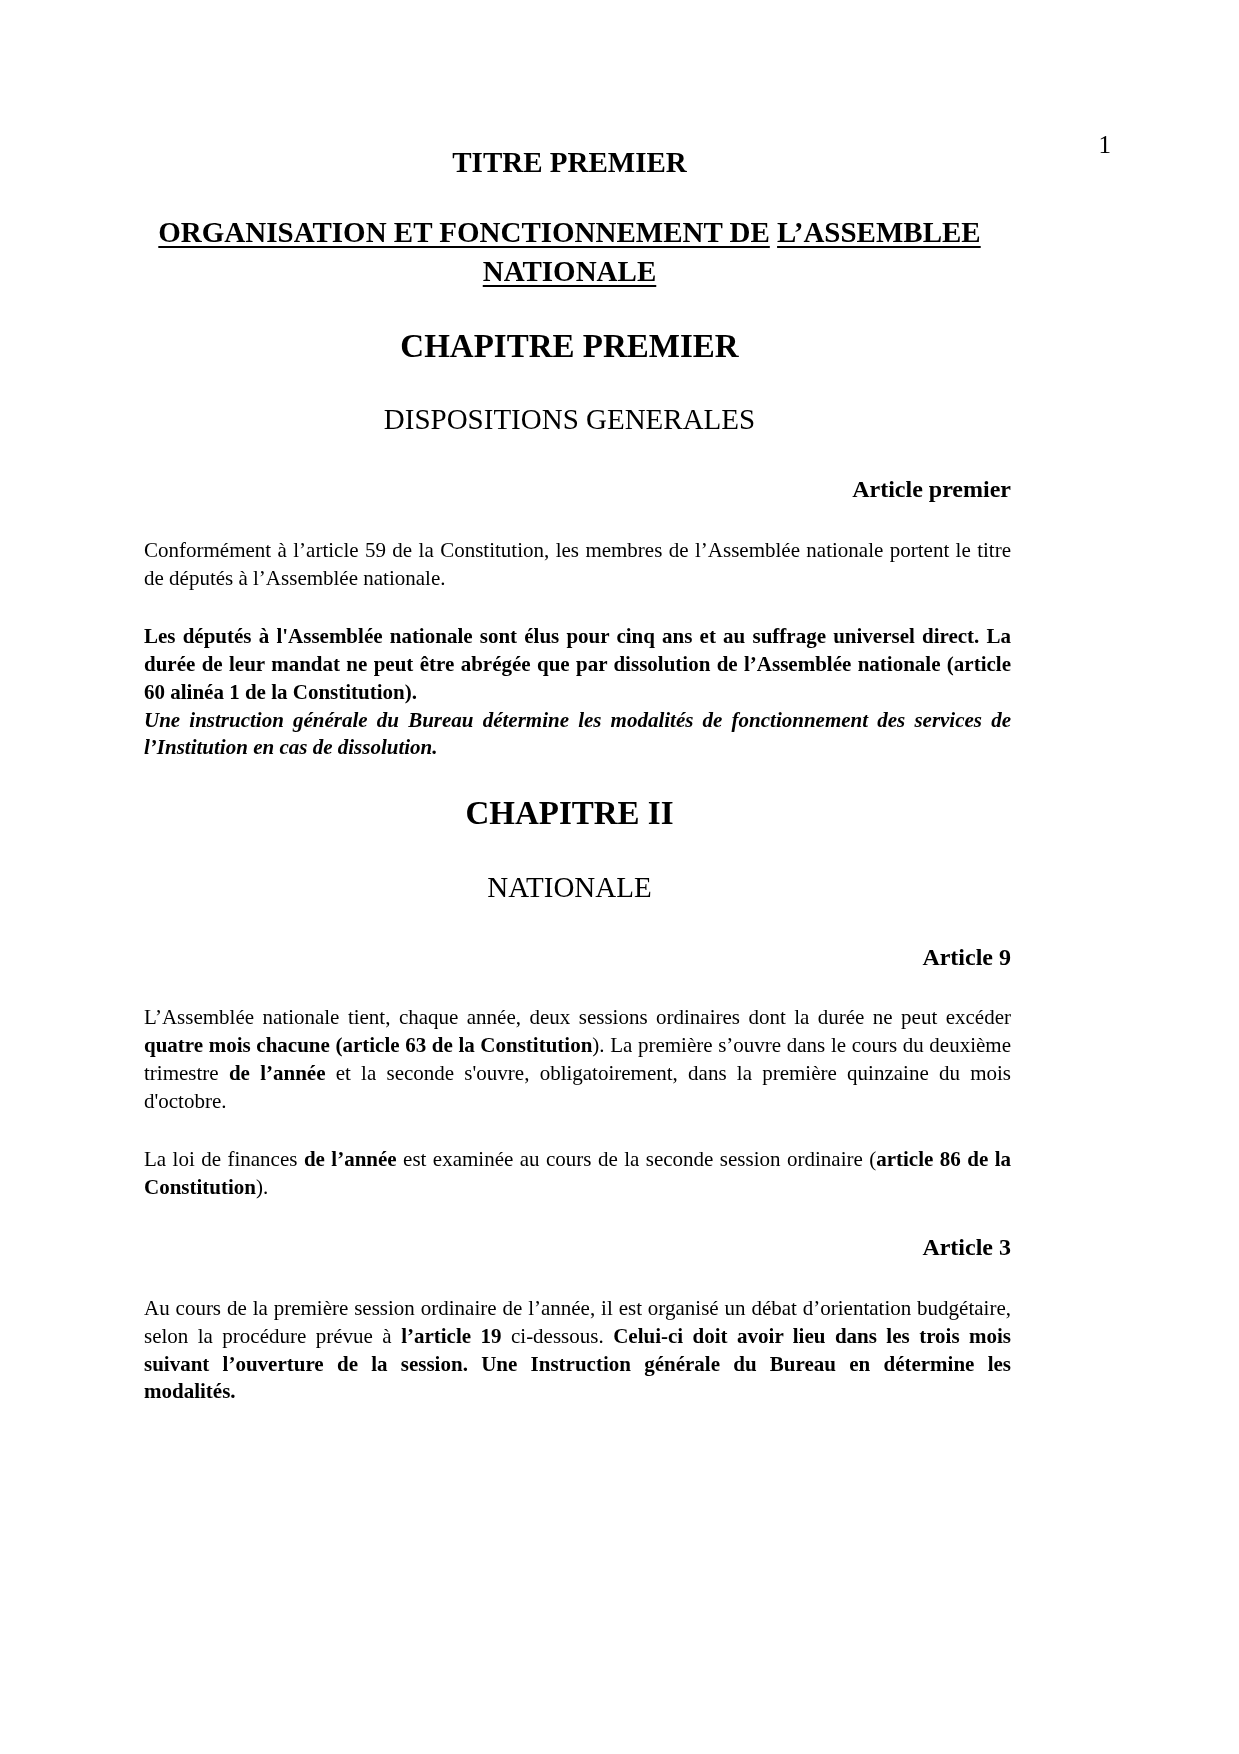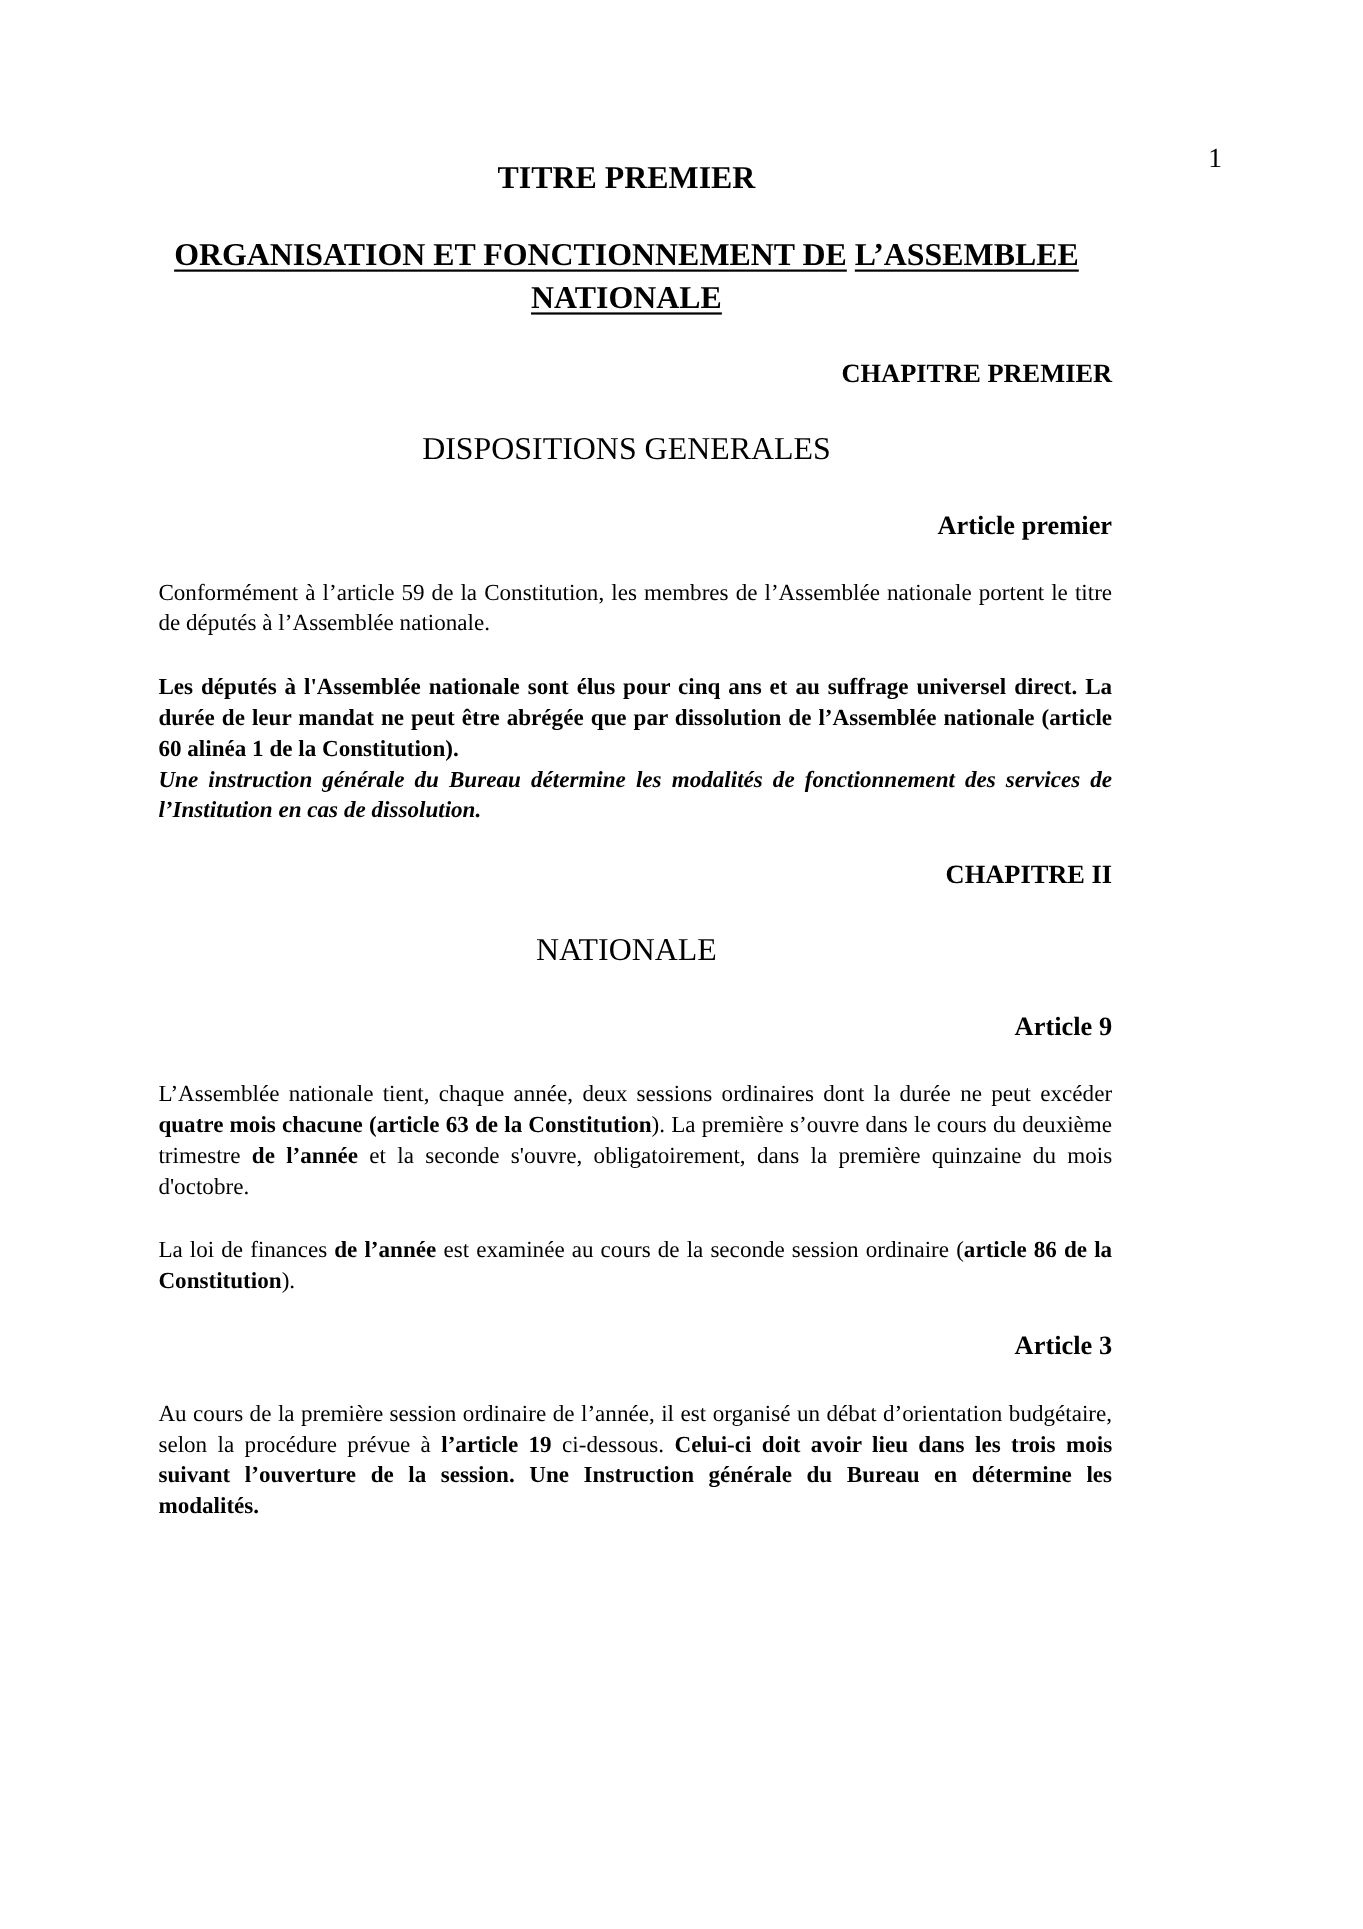--- a/index.html
+++ b/index.html
@@ -48,23 +48,23 @@
     font-size: 29px;
     line-height: 1.34;
     margin: 0 0 34px 0;
   }
   .h-main .u {
     text-decoration: underline;
     text-underline-offset: 4px;
     text-decoration-thickness: 2px;
   }
   .h-chapter {
-    text-align: right;
+    text-align: center;
     font-weight: bold;
-    font-size: 24px;
+    font-size: 33px;
     line-height: 1.28;
     margin: 0 0 34px 0;
   }
   .h-section {
     text-align: center;
     font-weight: normal;
     font-size: 29px;
     line-height: 1.28;
     margin: 0 0 36px 0;
   }

